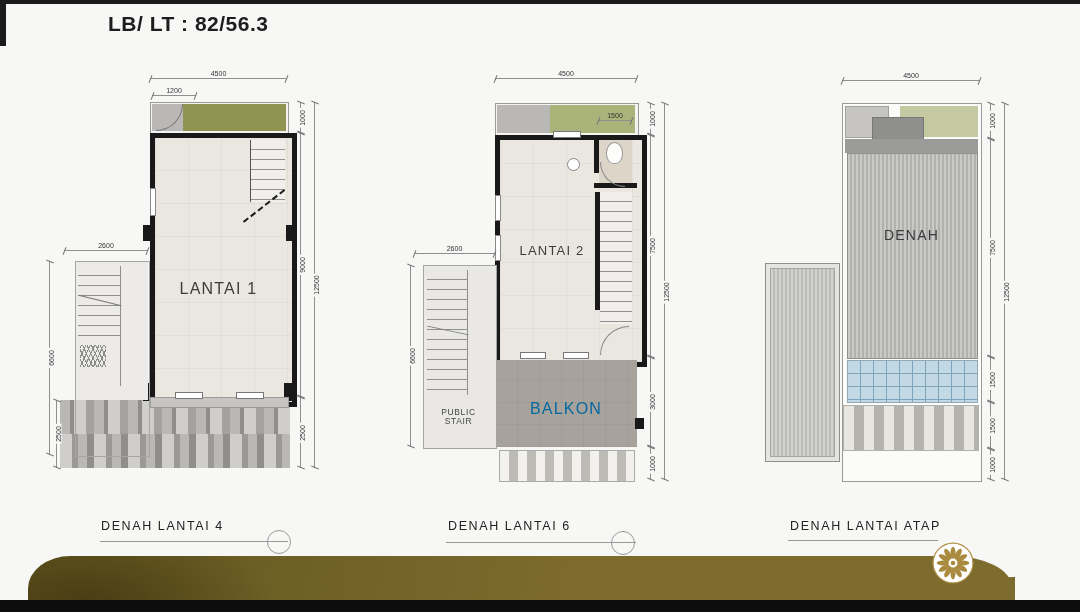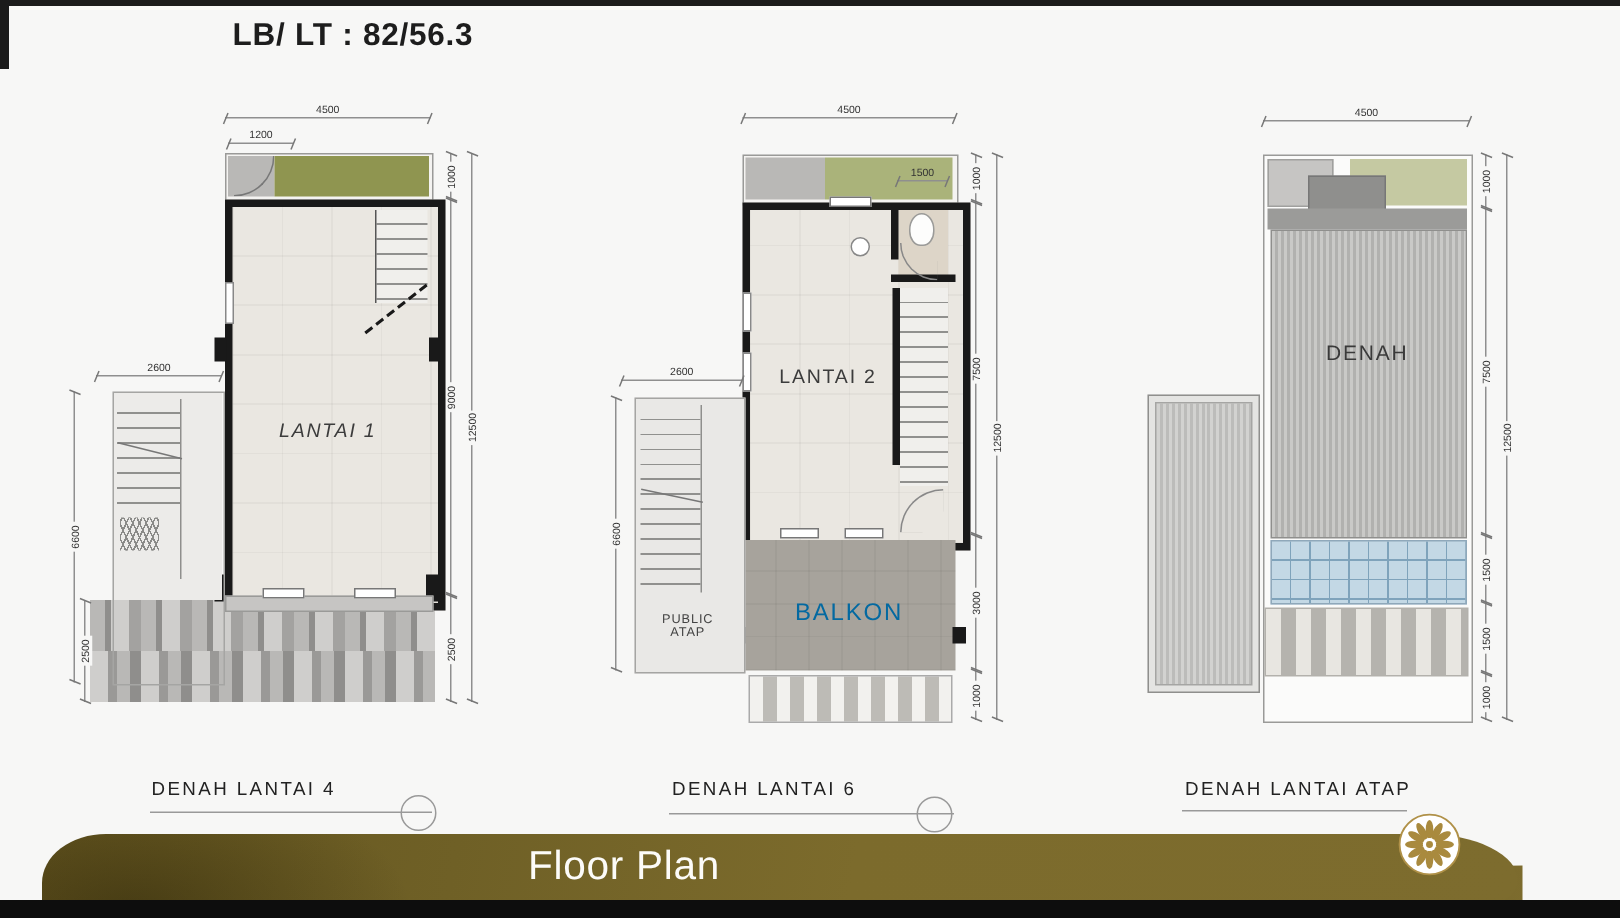--- a/index.html
+++ b/index.html
@@ -39,21 +39,21 @@
   .logo-brand{font-family:"Liberation Serif",serif;color:#2c2c33;line-height:1;}
 </style>
 </head>
 <body>
 
 <div class="stage">
 
   <div class="abs" style="left:0;top:0;width:1080px;height:4px;background:#1b1b1b;"></div>
   <div class="abs" style="left:0;top:0;width:6px;height:46px;background:#1b1b1b;"></div>
 
-  <div class="abs" style="left:108px;top:12px;font-size:21px;font-weight:600;color:#1d1d1d;letter-spacing:.5px;margin-left:47px;">LB/ LT : 82/56.3</div>
+  <div class="abs" style="left:108px;top:12px;font-size:21px;font-weight:600;color:#1d1d1d;letter-spacing:.5px;">LB/ LT : 82/56.3</div>
 
   <div>
 
     <div class="abs" style="left:60px;top:400px;width:230px;height:34px;
                 background:repeating-linear-gradient(90deg,#b9b8b6 0 10px,#8f8e8c 10px 14px,#cfcecc 14px 26px,#a3a2a0 26px 34px);"></div>
     <div class="abs" style="left:60px;top:434px;width:230px;height:34px;
                 background:repeating-linear-gradient(90deg,#cfcecc 0 12px,#9a9997 12px 18px,#b9b8b6 18px 27px,#8f8e8c 27px 34px);"></div>
 
     <div class="dimh" style="left:150px;top:78px;width:137px;">
       <span class="lbl">4500</span>
@@ -76,21 +76,21 @@
 
     <div class="abs" style="left:150px;top:188px;width:4px;height:26px;background:#fff;border:1px solid #888;"></div>
 
     <div class="abs treads-v" style="left:250px;top:140px;width:34px;height:62px;background-color:#f0efec;border-left:1px solid #555;"></div>
     <div class="abs" style="left:238px;top:205px;width:52px;height:0;border-top:2px dashed #191919;transform:rotate(-38deg);"></div>
 
     <div class="abs" style="left:150px;top:397px;width:137px;height:9px;background:#c6c5c3;border:1px solid #9a9a98;"></div>
     <div class="abs" style="left:175px;top:392px;width:26px;height:5px;background:#fff;border:1px solid #777;"></div>
     <div class="abs" style="left:236px;top:392px;width:26px;height:5px;background:#fff;border:1px solid #777;"></div>
 
-    <div class="room-label" style="left:150px;top:280px;width:137px;font-size:13px;font-style:italic;">LANTAI 1</div>
+    <div class="room-label" style="left:150px;top:280px;width:137px;font-size:16px;">LANTAI 1</div>
 
     <div class="abs" style="left:75px;top:261px;width:73px;height:139px;background:#ecebe9;"></div>
     <div class="bay" style="left:75px;top:261px;width:73px;height:194px;"></div>
     <div class="abs treads-v" style="left:78px;top:266px;width:42px;height:74px;"></div>
     <div class="abs" style="left:120px;top:266px;width:1px;height:120px;background:#8f8f8d;"></div>
     <div class="abs" style="left:78px;top:300px;width:44px;height:0;border-top:1px solid #777;transform:rotate(14deg);"></div>
     <div class="abs" style="left:80px;top:345px;width:26px;height:22px;background:repeating-linear-gradient(65deg,transparent 0 3px,#8a8a88 3px 4px),repeating-linear-gradient(-65deg,transparent 0 3px,#8a8a88 3px 4px);"></div>
 
     <div class="dimh" style="left:64px;top:250px;width:84px;">
       <span class="lbl">2600</span>
@@ -165,21 +165,21 @@
 
     <div class="abs" style="left:499px;top:450px;width:134px;height:30px;border:1px solid #aaa;
                 background:repeating-linear-gradient(90deg,#f2f1ee 0 9px,#bdbbb6 9px 18px);"></div>
 
     <div class="bay" style="left:423px;top:265px;width:72px;height:182px;background:#e9e8e6;"></div>
     <div class="abs treads-v" style="left:427px;top:270px;width:40px;height:125px;"></div>
     <div class="abs" style="left:467px;top:270px;width:1px;height:125px;background:#8f8f8d;"></div>
     <div class="abs" style="left:427px;top:330px;width:42px;height:0;border-top:1px solid #777;transform:rotate(12deg);"></div>
     <div class="room-label" style="left:423px;top:408px;width:71px;font-size:8.5px;color:#444;letter-spacing:.6px;">
       <div>PUBLIC</div>
-      <div>ATAP</div>
+      <div>STAIR</div>
     </div>
 
     <div class="dimh" style="left:414px;top:253px;width:81px;">
       <span class="lbl">2600</span>
       </div>
     <div class="dimv" style="left:410px;top:265px;height:182px;">
       <span class="lbl">6600</span>
       </div>
     <div class="dimv" style="left:650px;top:103px;height:32px;">
       <span class="lbl">1000</span>
@@ -255,21 +255,20 @@
 
   <div class="abs" style="left:903px;top:577px;width:112px;height:26px;border-radius:100% 0 0 0;
               background:linear-gradient(100deg,#6e5f26,#7d6c2e);"></div>
 
   <div class="abs" style="left:28px;top:556px;width:984px;height:45px;
               border-radius:55px 80px 18px 0 / 42px 40px 18px 0;
               background:
                 radial-gradient(ellipse 300px 140px at 60px 110%, rgba(40,33,8,.5), rgba(40,33,8,0) 62%),
                 linear-gradient(100deg,#65561f 0%,#6f6026 28%,#7c6b2c 55%,#7d6c2e 100%);">
   </div>
-  <div class="abs" style="left:352px;top:562px;font-size:27px;color:#fcfbf8;letter-spacing:.5px;">Floor Plan</div>
 
   <div class="abs" style="left:0;top:600px;width:1080px;height:12px;background:#0d0d0d;"></div>
 
   <div class="abs" style="left:930px;top:538px;width:150px;height:60px;">
     <span class="abs" style="left:2px;top:4px;">
       <svg width="42" height="42" viewBox="0 0 40 40">
         <circle cx="20" cy="20" r="19" fill="#ffffff" stroke="#b09148" stroke-width="1.2"></circle>
         <g fill="#a98a3e">
           <ellipse cx="20" cy="10.5" rx="2.4" ry="6"></ellipse>
           <ellipse cx="20" cy="10.5" rx="2.4" ry="6" transform="rotate(30 20 20)"></ellipse>

